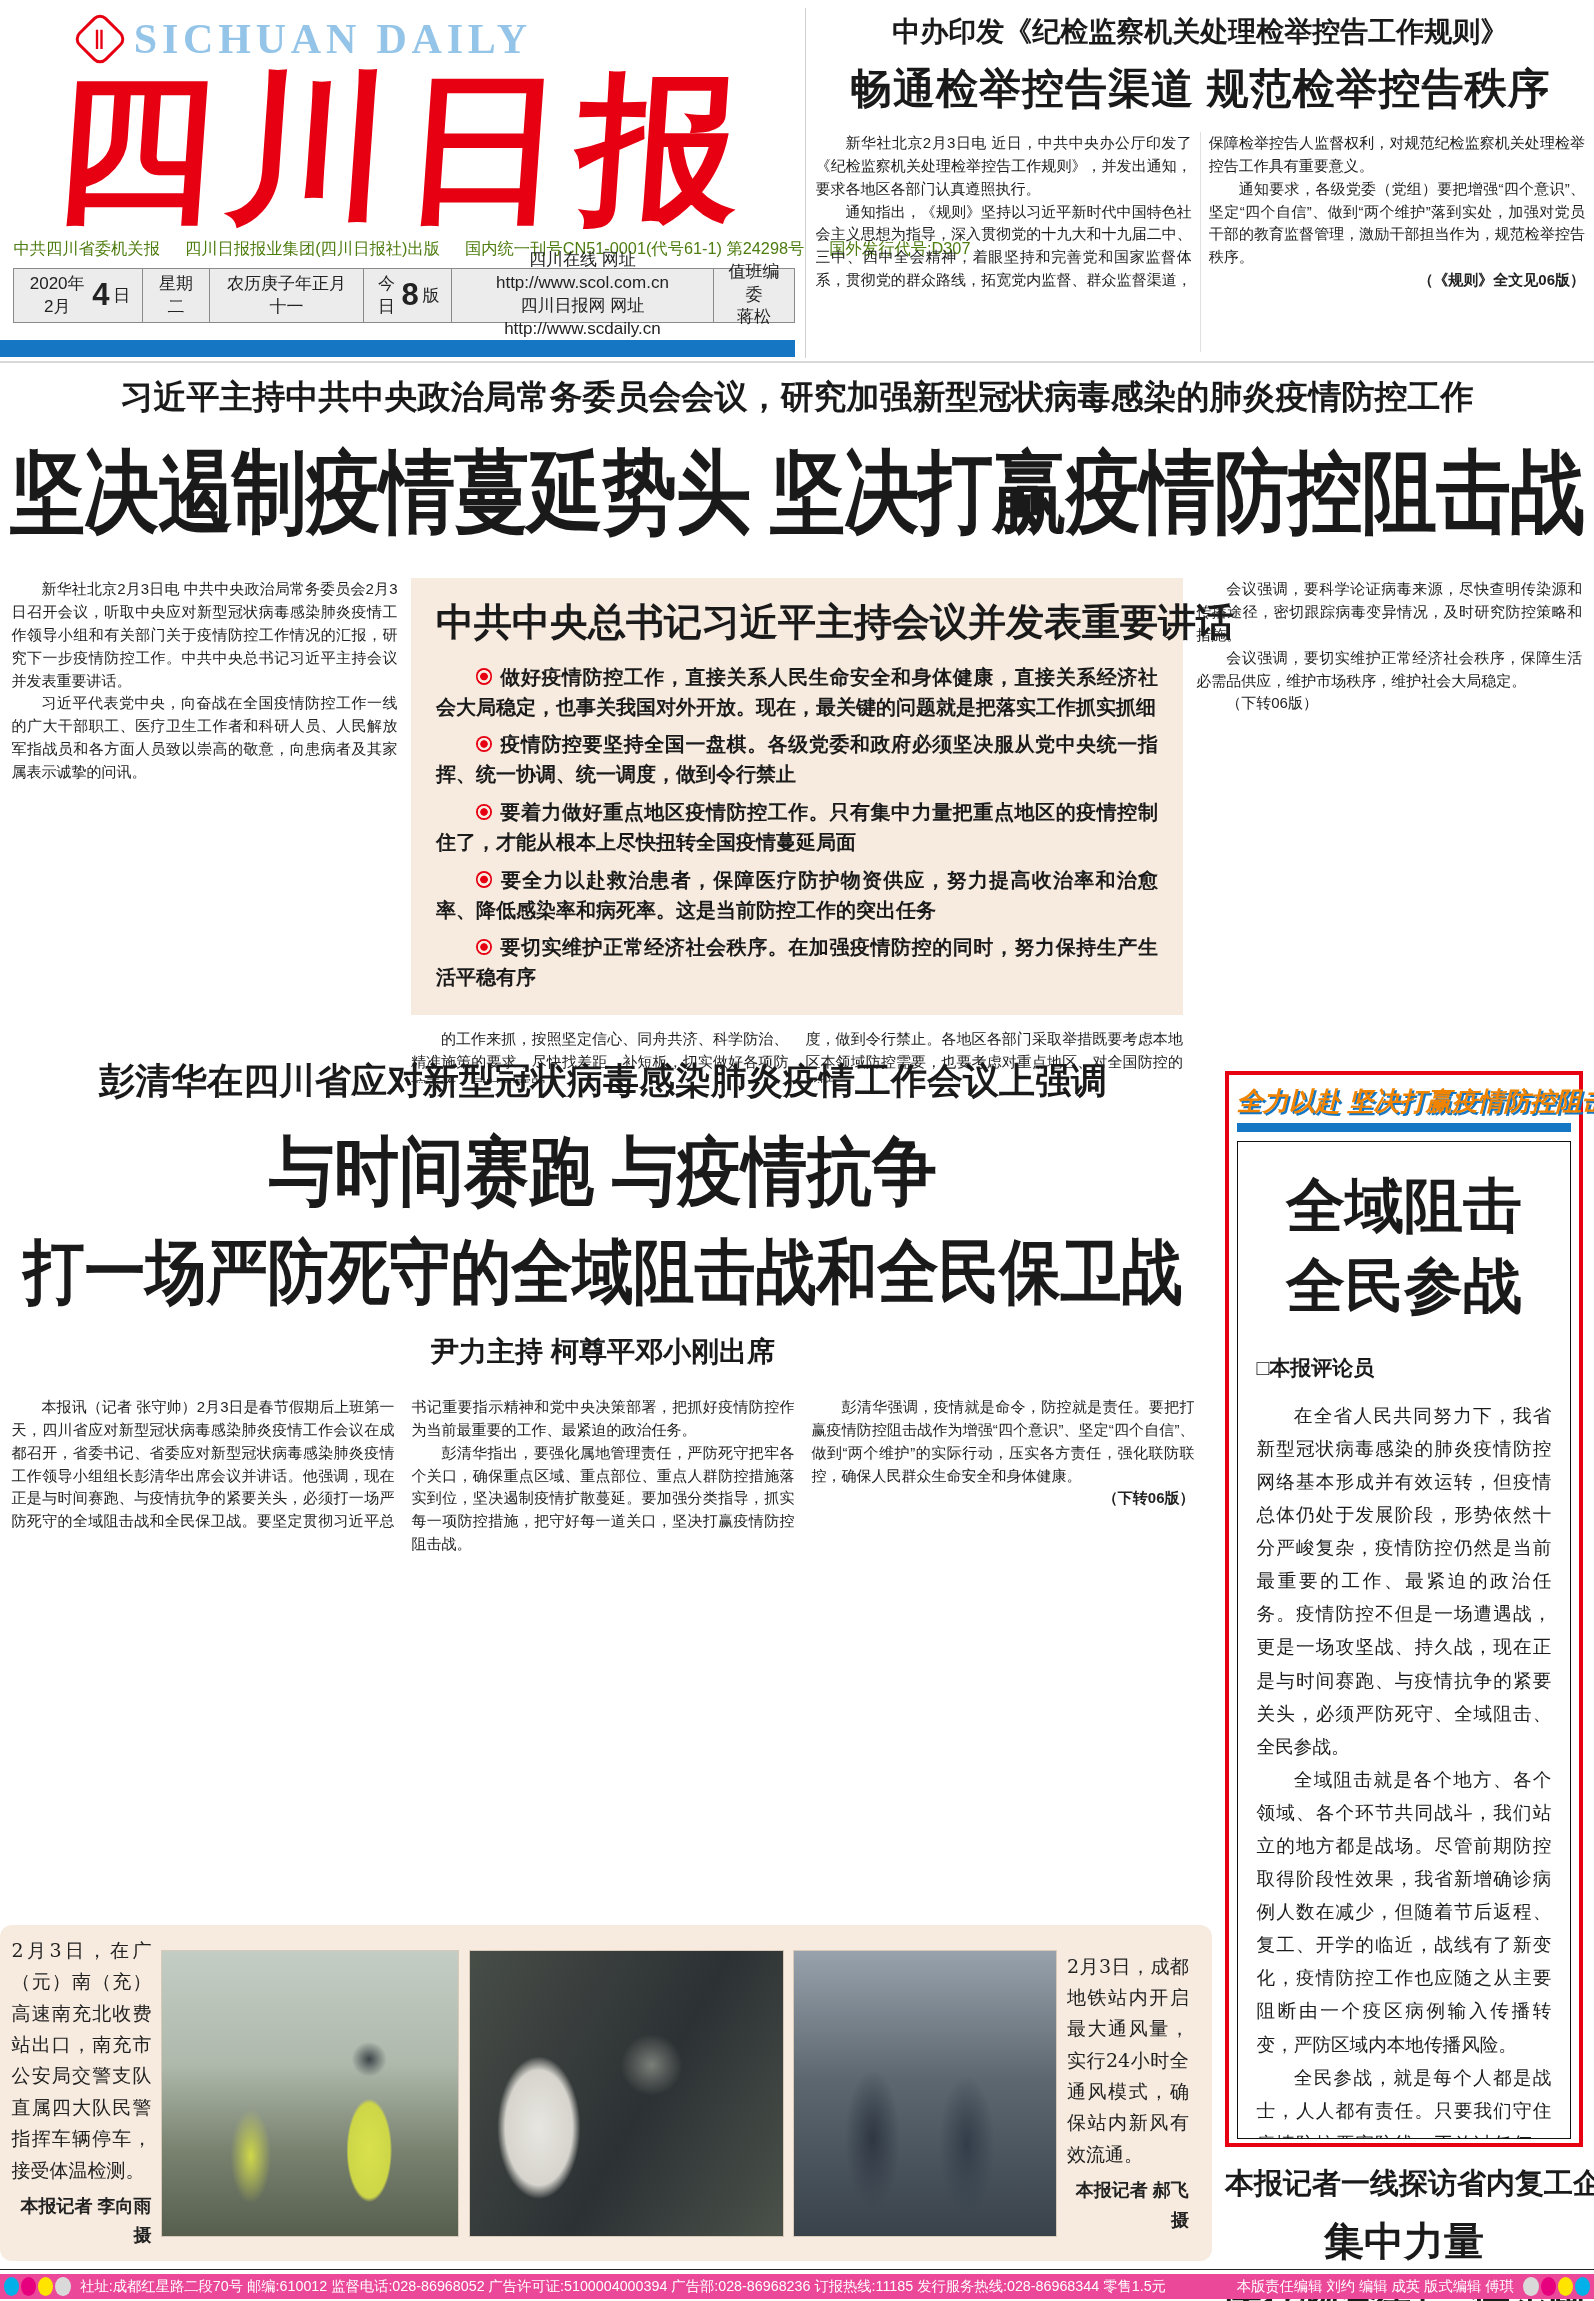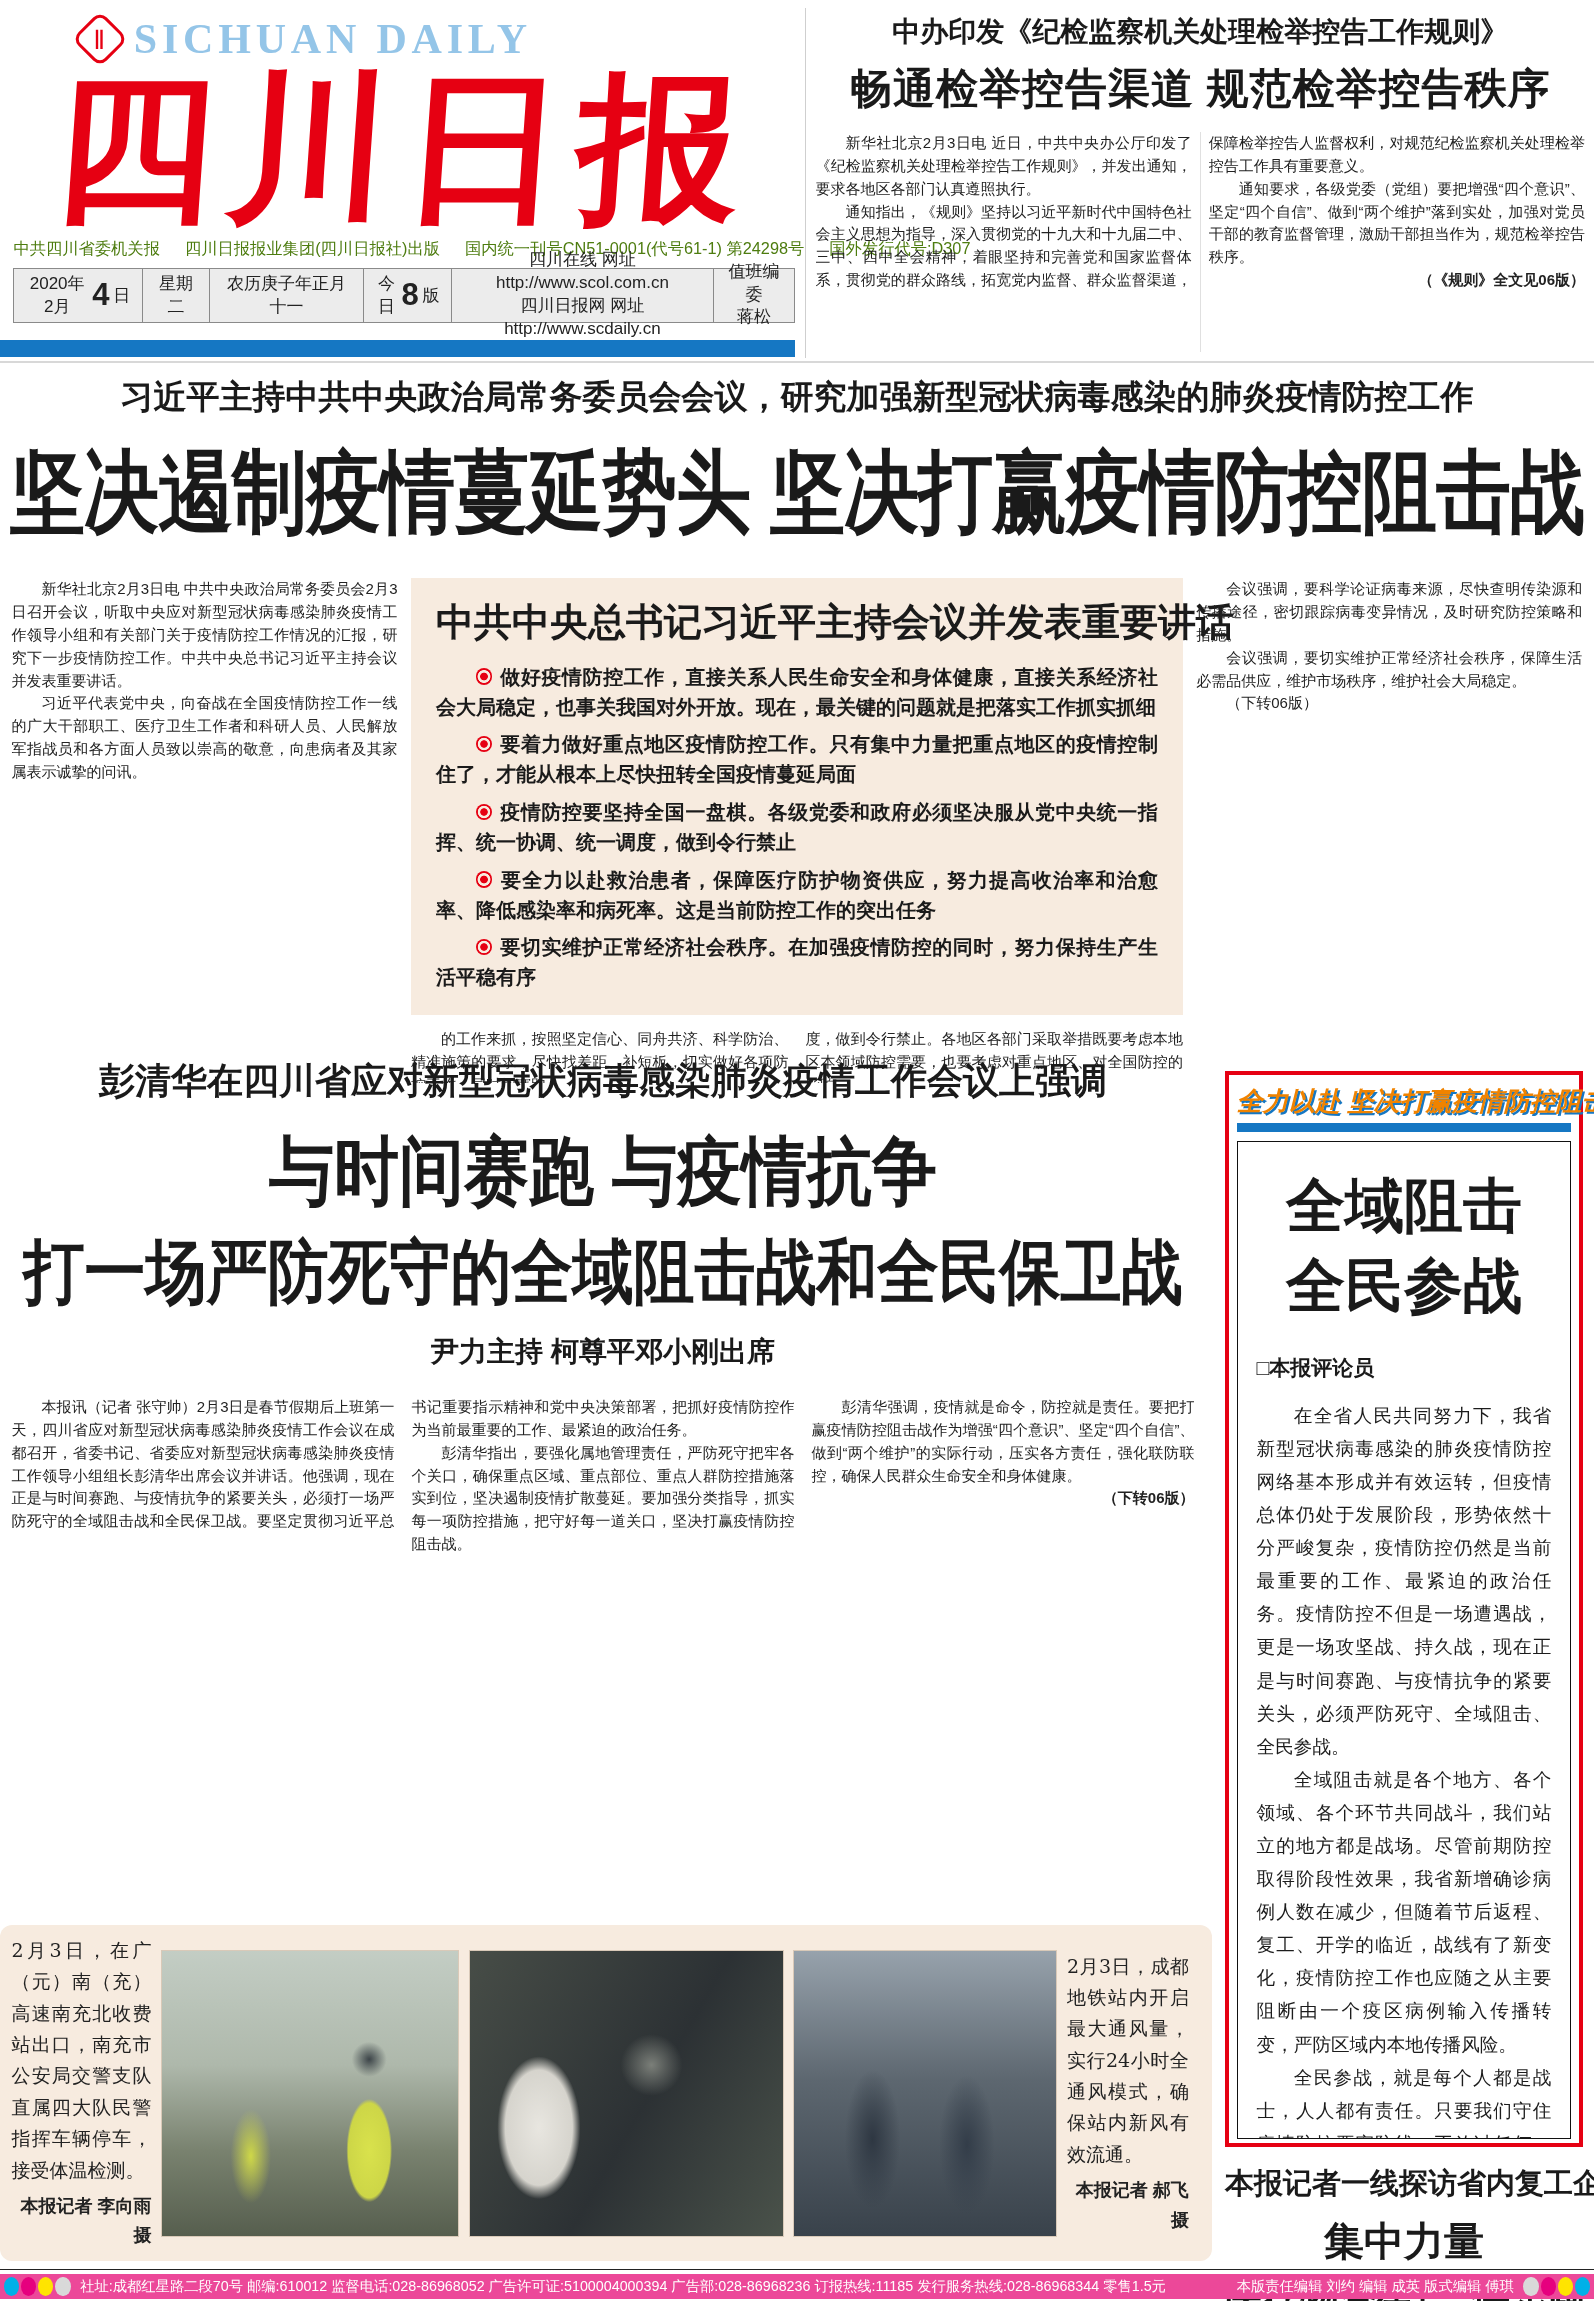--- a/index.html
+++ b/index.html
@@ -164,22 +164,22 @@
     <div class="lead-body">
       <div class="lcol body-text">
           <p>新华社北京2月3日电  中共中央政治局常务委员会2月3日召开会议，听取中央应对新型冠状病毒感染肺炎疫情工作领导小组和有关部门关于疫情防控工作情况的汇报，研究下一步疫情防控工作。中共中央总书记习近平主持会议并发表重要讲话。</p>
           <p>习近平代表党中央，向奋战在全国疫情防控工作一线的广大干部职工、医疗卫生工作者和科研人员、人民解放军指战员和各方面人员致以崇高的敬意，向患病者及其家属表示诚挚的问讯。</p>
         </div>
       <div class="lmid">
         <div class="creambox">
           <div class="bx-title">中共中央总书记习近平主持会议并发表重要讲话</div>
           <div>
               <p class="bullet">做好疫情防控工作，直接关系人民生命安全和身体健康，直接关系经济社会大局稳定，也事关我国对外开放。现在，最关键的问题就是把落实工作抓实抓细</p>
+              <p class="bullet">疫情防控要坚持全国一盘棋。各级党委和政府必须坚决服从党中央统一指挥、统一协调、统一调度，做到令行禁止</p>
               <p class="bullet">要着力做好重点地区疫情防控工作。只有集中力量把重点地区的疫情控制住了，才能从根本上尽快扭转全国疫情蔓延局面</p>
-              <p class="bullet">疫情防控要坚持全国一盘棋。各级党委和政府必须坚决服从党中央统一指挥、统一协调、统一调度，做到令行禁止</p>
               <p class="bullet">要全力以赴救治患者，保障医疗防护物资供应，努力提高收治率和治愈率、降低感染率和病死率。这是当前防控工作的突出任务</p>
               <p class="bullet">要切实维护正常经济社会秩序。在加强疫情防控的同时，努力保持生产生活平稳有序</p>
             </div>
         </div>
         <div class="mid-cols body-text">
             <p>的工作来抓，按照坚定信心、同舟共济、科学防治、精准施策的要求，尽快找差距、补短板，切实做好各项防控工作，同时间赛跑。</p>
             <p>习近平指出，疫情防控要坚持全国一盘棋。各级党委和政府必须坚决服从党中央统一指挥、统一协调、统一调度，做到令行禁止。各地区各部门采取举措既要考虑本地区本领域防控需要，也要考虑对重点地区、对全国防控的影响。</p>
           </div>
       </div>
       <div class="lcol4 body-text">

